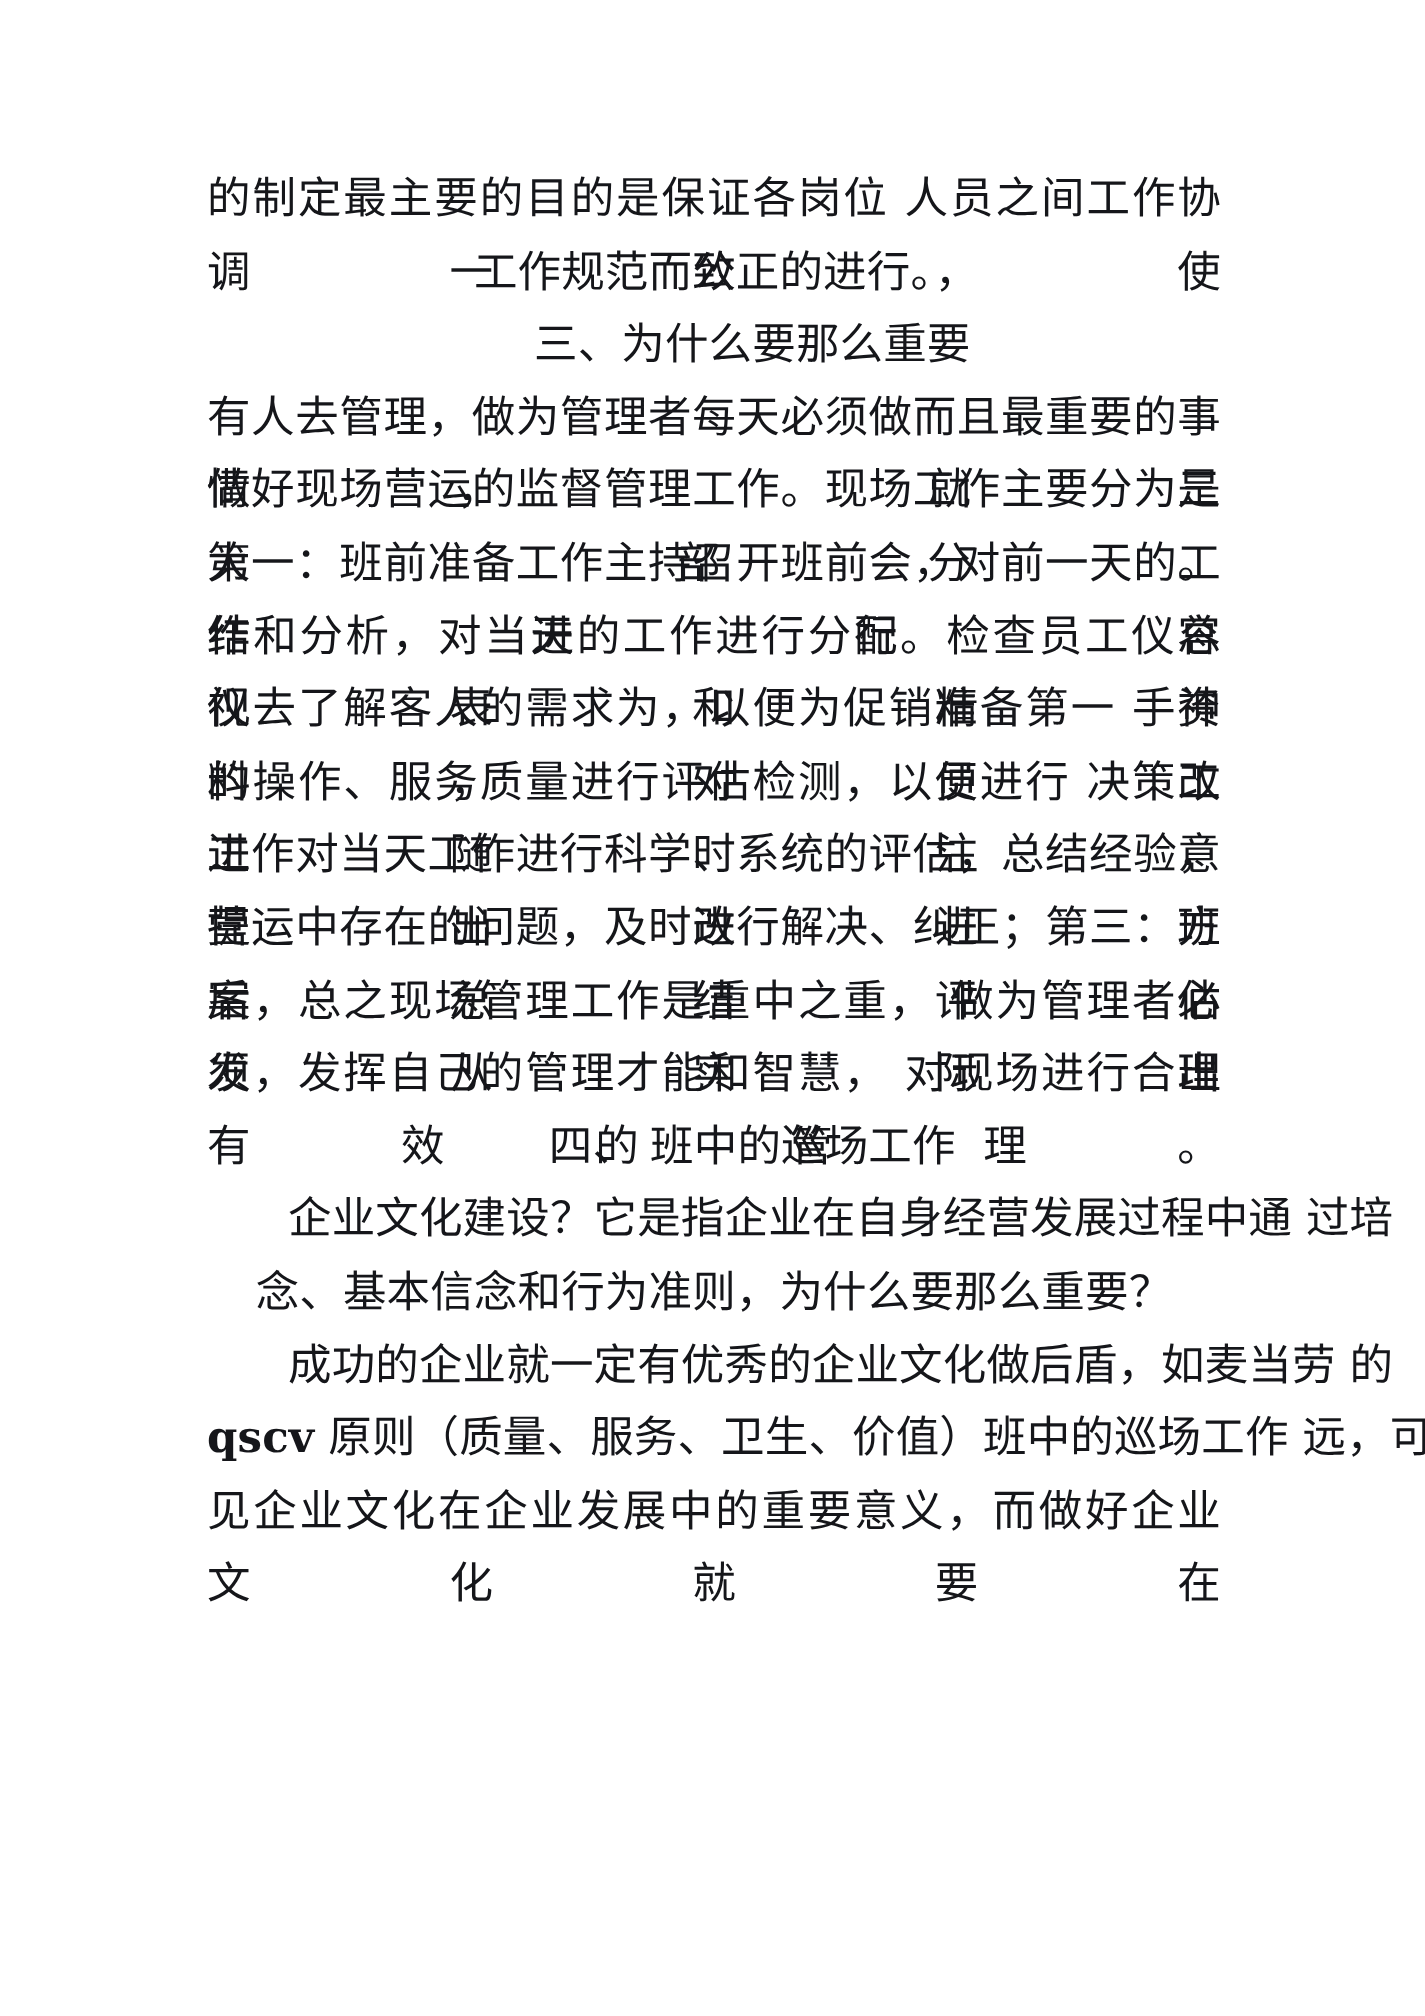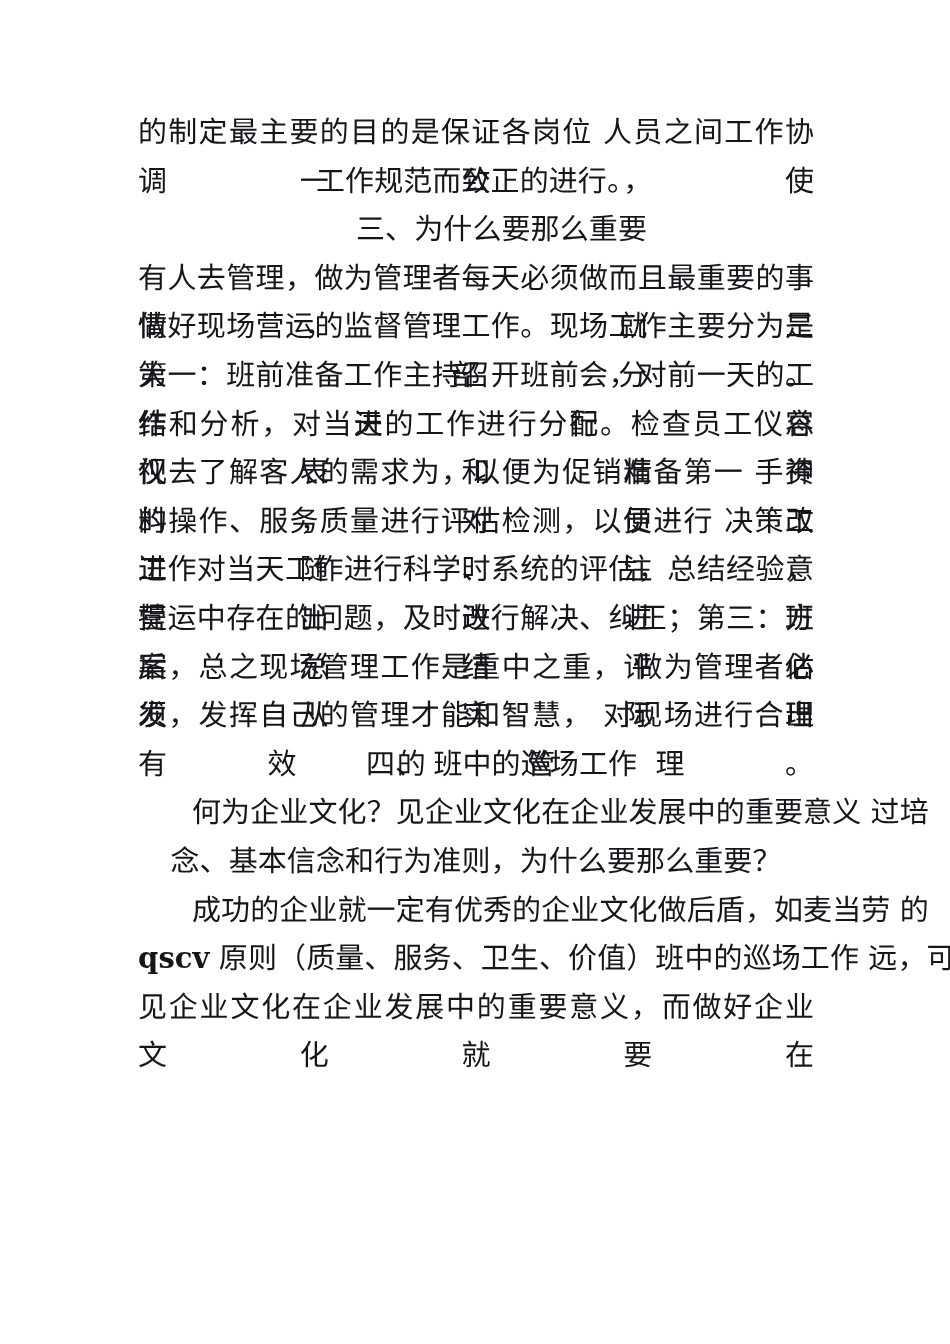--- a/index.html
+++ b/index.html
@@ -64,19 +64,19 @@
       <div class="line justify">做好现场营运的监督管理工作。现场工作主要分为三大 部分。</div>
       <div class="line justify">第一：班前准备工作主持召开班前会，对前一天的工 作进行总</div>
       <div class="line justify">结和分析，对当天的工作进行分配。检查员工仪容 仪表和精神</div>
       <div class="line justify">视去了解客人的需求为，以便为促销准备第一 手资料，对员工</div>
       <div class="line justify">的操作、服务质量进行评估检测，以便进行 决策改进随时注意</div>
       <div class="line justify">工作对当天工作进行科学、系统的评估，总结经验，提出改进方</div>
       <div class="line justify">营运中存在的问题，及时进行解决、纠正；第三：班后总结评估</div>
       <div class="line justify">案，总之现场管理工作是重中之重， 做为管理者必须从实际出</div>
       <div class="line justify">发，发挥自己的管理才能和智慧， 对现场进行合理有效的管理。</div>
       <div class="line ragged indent-1">四、 班中的巡场工作</div>
-      <div class="line ragged indent-2">何为企业文化？见企业文化在企业发展中的重要意义 过培</div>
+      <div class="line ragged indent-2">企业文化建设？它是指企业在自身经营发展过程中通 过培</div>
       <div class="line ragged">念、基本信念和行为准则，为什么要那么重要？</div>
       <div class="line ragged indent-2">成功的企业就一定有优秀的企业文化做后盾，如麦当劳 的</div>
       <div class="line ragged"><span class="bold">qscv</span><span> 原则（质量、服务、卫生、价值）班中的巡场工作 远，可</span></div>
       <div class="line justify">见企业文化在企业发展中的重要意义，而做好企业 文化就要在</div>
     </div>
 </div>
 
 </body></html>

